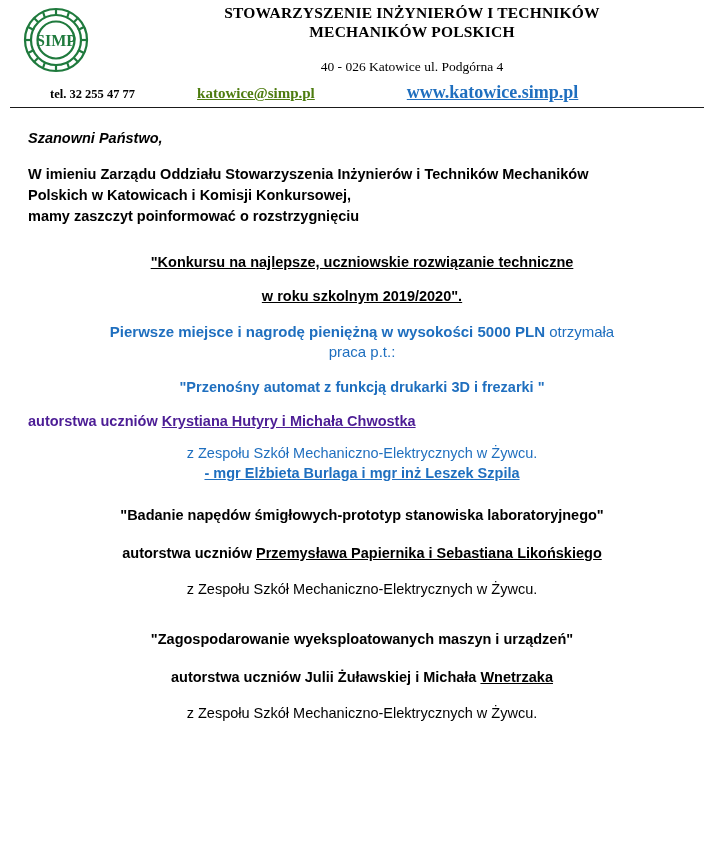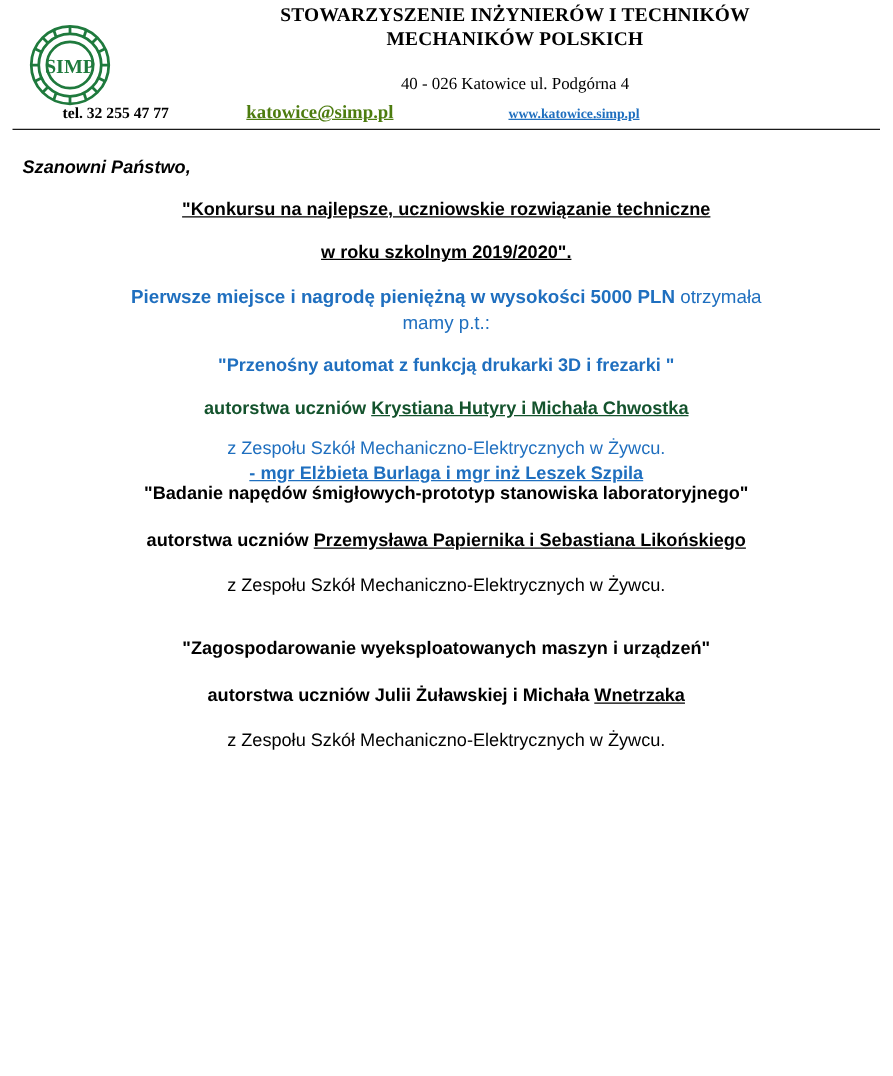--- a/index.html
+++ b/index.html
@@ -23,21 +23,21 @@
 
   
   .letterhead {
     position: relative;
     padding: 4px 10px 6px 10px;
     min-height: 96px;
   }
   .logo {
     position: absolute;
     left: 10px;
-    top: 16px;
+    top: 4px;
     width: 92px;
     height: 72px;
   }
   .head-text {
     margin-left: 110px;
     text-align: center;
   }
   .org-name {
     font-family: "Liberation Serif", serif;
     font-weight: bold;
@@ -75,34 +75,34 @@
     font-weight: bold;
     font-size: 15px;
     color: #4d7c0f;
     text-decoration: underline;
     margin-left: 62px;
     white-space: nowrap;
   }
   .web-link {
     font-family: "Liberation Serif", serif;
     font-weight: bold;
-    font-size: 11px;
+    font-size: 18px;
     color: #1f6fbf;
     text-decoration: underline;
     margin-left: 92px;
     white-space: nowrap;
   }
   .rule {
     border-top: 1.5px solid #1a1a1a;
     margin: 4px 0 0 0;
   }
 
   
   .body {
-    padding: 16px 18px 0 18px;
+    padding: 16px 18px 0 28px;
   }
   .salutation {
     font-weight: bold;
     font-style: italic;
     font-size: 14.5px;
     margin-bottom: 18px;
   }
   .intro {
     font-weight: bold;
     font-size: 14.5px;
@@ -137,36 +137,36 @@
   .work-title {
     font-weight: bold;
     font-size: 14.5px;
     text-align: center;
     color: #1f6fbf;
     margin-bottom: 18px;
   }
   .authors {
     font-weight: bold;
     font-size: 14.5px;
-    text-align: center;
-    color: #14532d;
+    color: #4c1d95;
     margin-bottom: 16px;
   }
   .school {
     font-size: 14.5px;
     text-align: center;
     color: #1f6fbf;
     margin-bottom: 4px;
   }
   .mentors {
     font-weight: bold;
     font-size: 14.5px;
     text-align: center;
     color: #1f6fbf;
     text-decoration: underline;
+    margin-bottom: 26px;
   }
   .para {
     font-size: 14.5px;
     line-height: 1.45;
     margin-bottom: 22px;
   }
   .work-title-b {
     font-weight: bold;
     font-size: 14.5px;
     text-align: center;
@@ -232,27 +232,32 @@
       <a class="web-link" href="#">www.katowice.simp.pl</a>
     </div>
 
     <div class="rule"></div>
   </div>
 
   <div class="body">
 
     <div class="salutation">Szanowni Państwo,</div>
 
+    <div class="intro">
+      <div>W imieniu Zarządu Oddziału Stowarzyszenia Inżynierów i Techników Mechaników</div>
+      <div>Polskich w Katowicach i Komisji Konkursowej,</div>
+      <div>mamy zaszczyt poinformować o  rozstrzygnięciu</div>
+    </div>
 
     <div class="title-line">"Konkursu na najlepsze, uczniowskie rozwiązanie techniczne</div>
     <div class="title-line">w roku szkolnym 2019/2020".</div>
 
     <div class="award-line">
       <span>Pierwsze miejsce i nagrodę pieniężną w wysokości 5000 PLN</span><span class="plain"> otrzymała</span>
-      <div class="plain">mamy p.t.:</div>
+      <div class="plain">praca p.t.:</div>
     </div>
 
     <div class="work-title">"Przenośny automat z funkcją drukarki 3D i frezarki "</div>
 
     <div class="authors">
       <span>autorstwa uczniów </span><span class="u">Krystiana Hutyry i Michała Chwostka</span>
     </div>
 
     <div class="school">z Zespołu Szkół Mechaniczno-Elektrycznych w Żywcu.</div>
     <div class="mentors">- mgr Elżbieta Burlaga i mgr inż Leszek Szpila</div>

